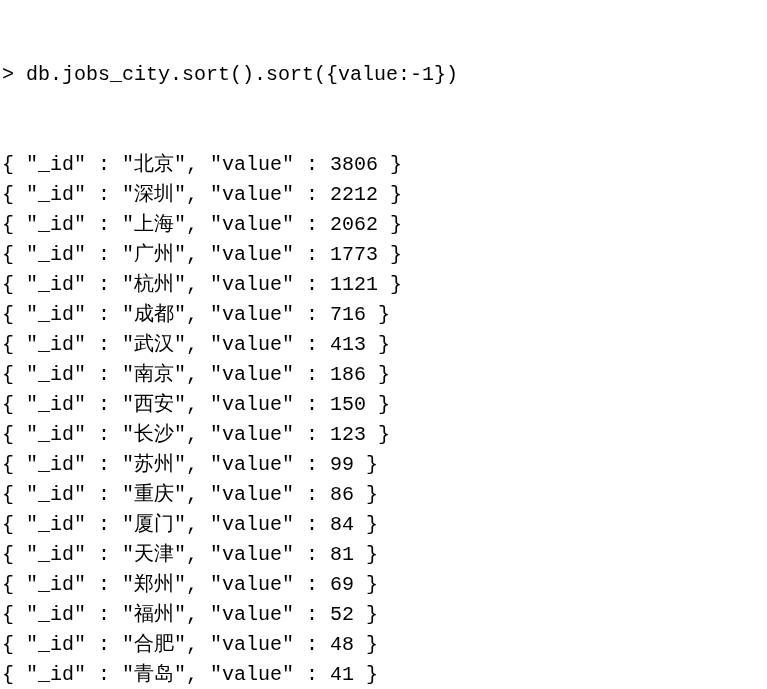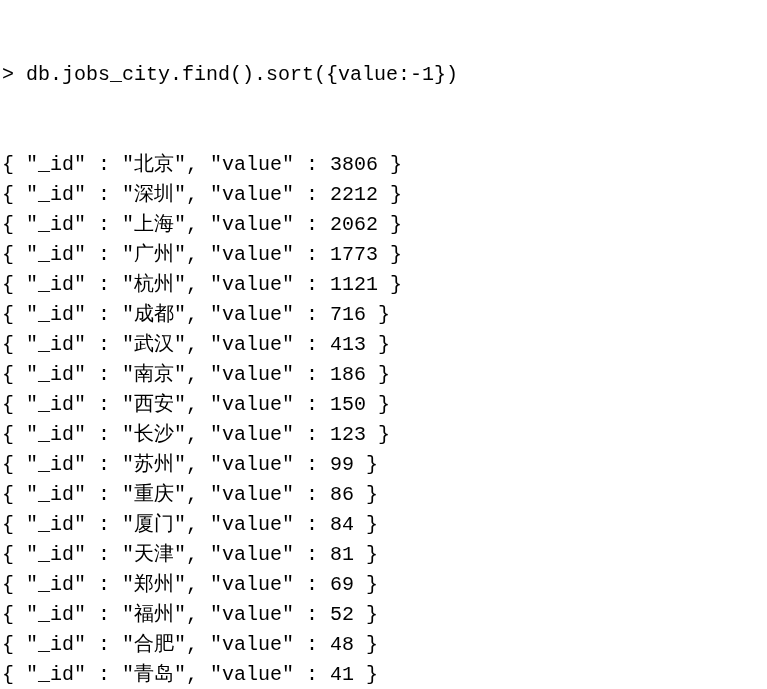--- a/index.html
+++ b/index.html
@@ -3,18 +3,18 @@
 <meta charset="utf-8">
 <style>
   html,body{margin:0;padding:0;background:#fff;color:#000;
     font-family:"Courier New",monospace;font-size:20px;line-height:30px}
   #term{white-space:pre;padding:0 2px;width:767px;min-height:689px;position:relative}
 </style>
 </head>
 <body>
 
 <div id="term">
-  <div><span>&gt;</span> <span>db.jobs_city.find().sort({value:-1})</span></div>
+  <div><span>&gt;</span> <span>db.jobs_city.sort().sort({value:-1})</span></div>
   <div id="rows"><div>{ "_id" : "北京", "value" : 3806 }</div><div>{ "_id" : "深圳", "value" : 2212 }</div><div>{ "_id" : "上海", "value" : 2062 }</div><div>{ "_id" : "广州", "value" : 1773 }</div><div>{ "_id" : "杭州", "value" : 1121 }</div><div>{ "_id" : "成都", "value" : 716 }</div><div>{ "_id" : "武汉", "value" : 413 }</div><div>{ "_id" : "南京", "value" : 186 }</div><div>{ "_id" : "西安", "value" : 150 }</div><div>{ "_id" : "长沙", "value" : 123 }</div><div>{ "_id" : "苏州", "value" : 99 }</div><div>{ "_id" : "重庆", "value" : 86 }</div><div>{ "_id" : "厦门", "value" : 84 }</div><div>{ "_id" : "天津", "value" : 81 }</div><div>{ "_id" : "郑州", "value" : 69 }</div><div>{ "_id" : "福州", "value" : 52 }</div><div>{ "_id" : "合肥", "value" : 48 }</div><div>{ "_id" : "青岛", "value" : 41 }</div></div>
   
   
   
 </div>
 
 </body></html>

